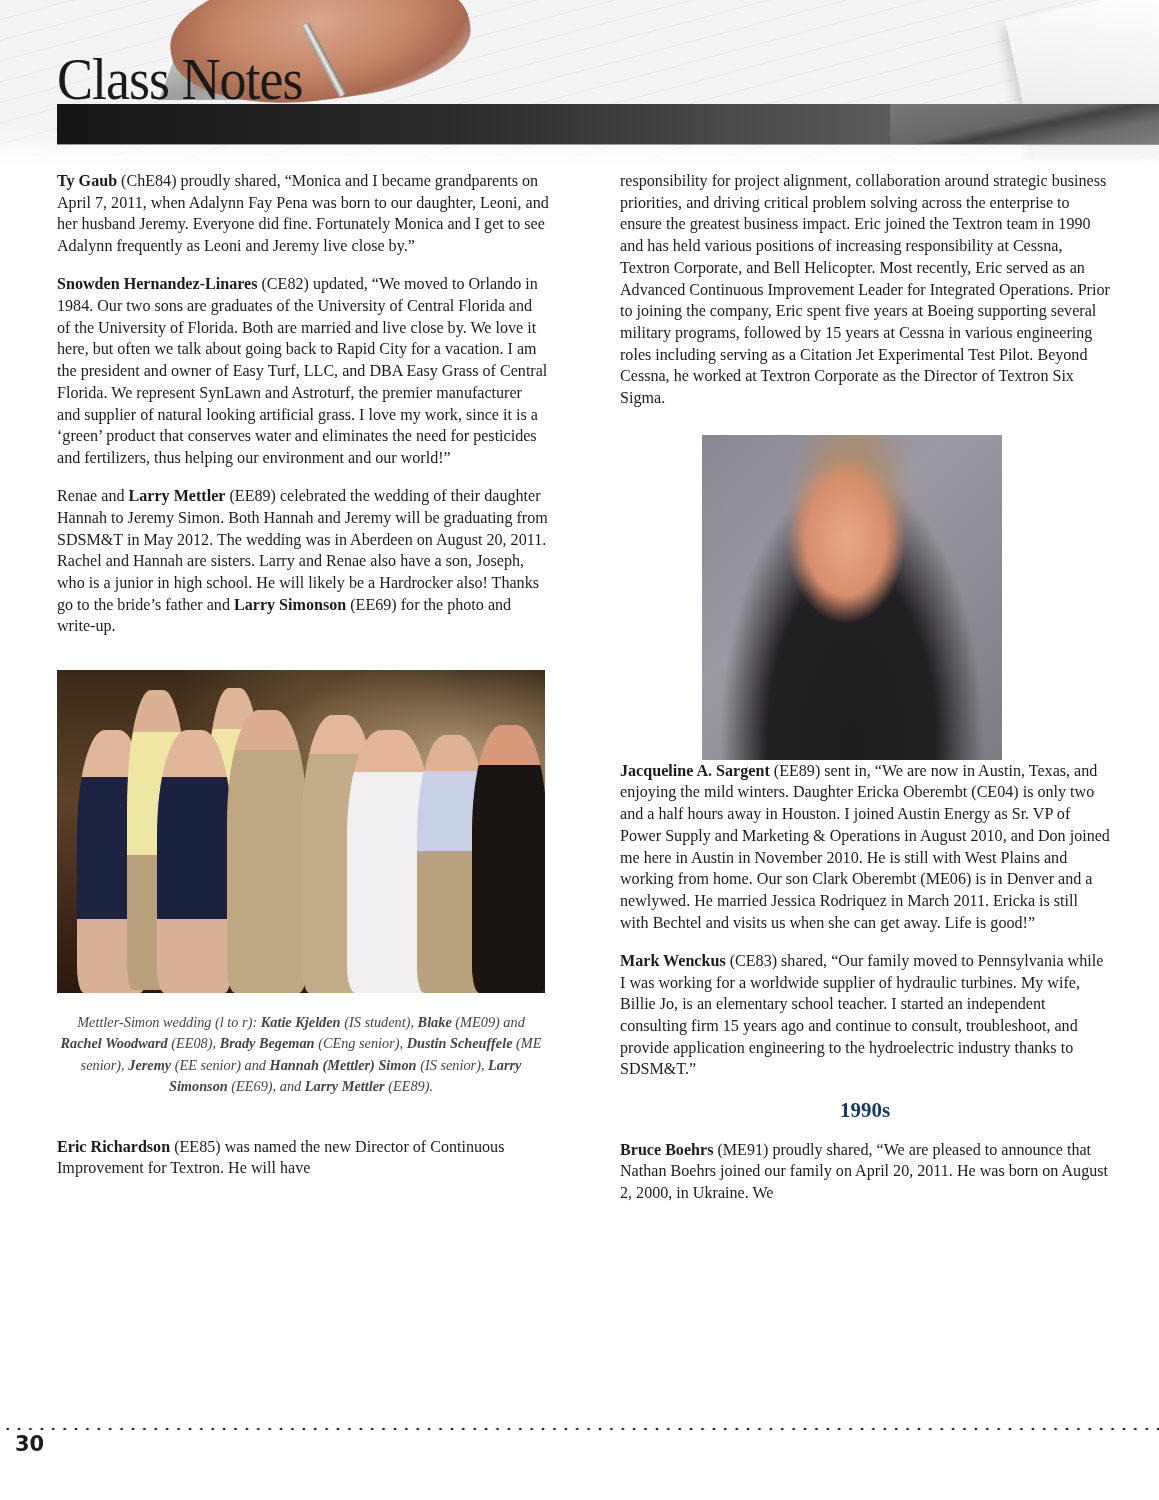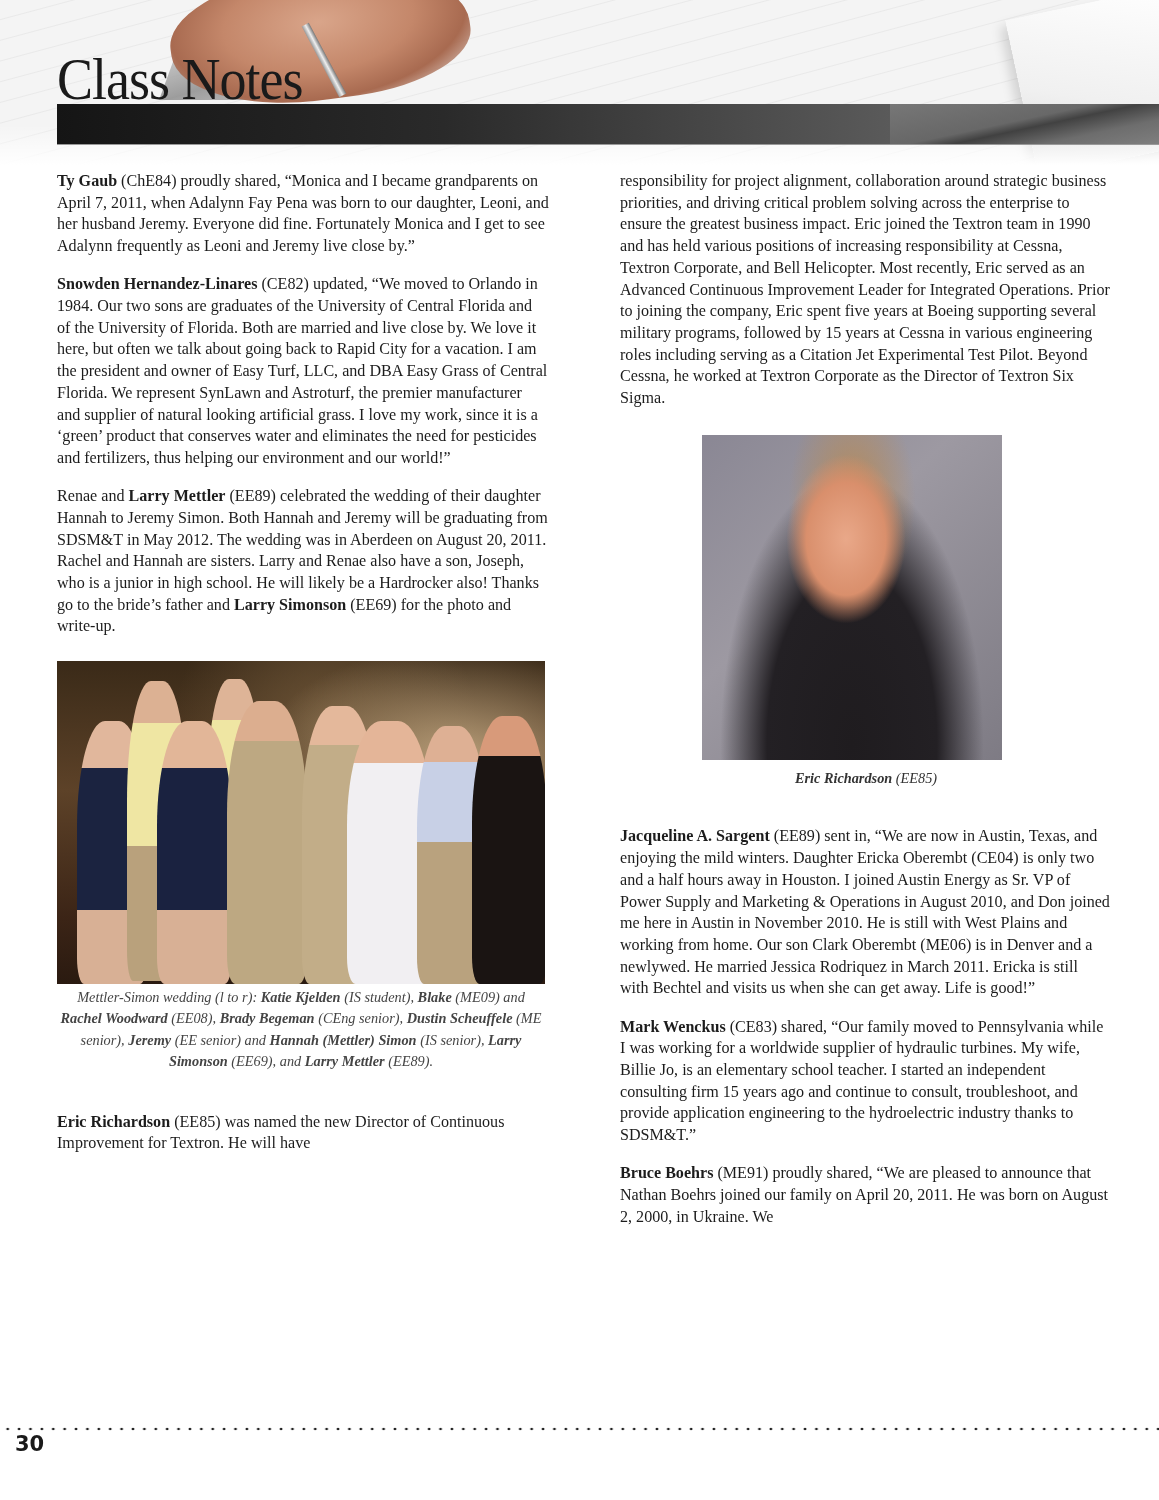--- a/index.html
+++ b/index.html
@@ -77,21 +77,21 @@
   .wedding-photo {
     width: 488px; height: 323px; margin: 0 0 0 0;
     background:
       radial-gradient(ellipse at 82% 30%, #b99f7a 0%, rgba(0,0,0,0) 35%),
       radial-gradient(ellipse at 55% 20%, #6b5336 0%, rgba(0,0,0,0) 40%),
       linear-gradient(to bottom, #3a2a18 0%, #5d4228 40%, #3b2416 80%, #2a1a10 100%);
   }
   .person { position: absolute; border-radius: 40% 40% 10% 10%; }
   .caption-wedding {
     width: 488px; text-align: center; font-style: italic; color: #444;
-    font-size: 14.3px; line-height: 21.4px; margin: 3px 0 38px 0;
+    font-size: 14.3px; line-height: 21.4px; margin: 19px 0 38px 0;
   }
   .portrait-wrap { width: 492px; margin-top: 26px; }
   .portrait {
     margin-left: 82px; width: 300px; height: 325px;
     background:
       radial-gradient(ellipse at 48% 32%, #e9a889 0%, #d98f6c 18%, rgba(0,0,0,0) 27%),
       radial-gradient(ellipse at 50% 20%, #b88a55 0%, rgba(0,0,0,0) 30%),
       radial-gradient(ellipse at 50% 95%, #1f1c1f 0%, #232024 40%, rgba(0,0,0,0) 62%),
       linear-gradient(135deg, #8a8794 0%, #9d99a2 40%, #7e7b84 100%);
   }
@@ -129,21 +129,21 @@
 <div class="banner-fold"></div>
 <h1 class="title">Class Notes</h1>
 
 <div class="col col-left">
   <p>
     <b>Ty Gaub</b><span> (ChE84) proudly shared, “Monica and I became grandparents on April 7, 2011, when Adalynn Fay Pena was born to our daughter, Leoni, and her husband Jeremy. Everyone did fine. Fortunately Monica and I get to see Adalynn frequently as Leoni and Jeremy live close by.”</span>
   </p>
   <p>
     <b>Snowden Hernandez-Linares</b><span> (CE82) updated, “We moved to Orlando in 1984. Our two sons are graduates of the University of Central Florida and of the University of Florida. Both are married and live close by. We love it here, but often we talk about going back to Rapid City for a vacation. I am the president and owner of Easy Turf, LLC, and DBA Easy Grass of Central Florida. We represent SynLawn and Astroturf, the premier manufacturer and supplier of natural looking artificial grass. I love my work, since it is a ‘green’ product that conserves water and eliminates the need for pesticides and fertilizers, thus helping our environment and our world!”</span>
   </p>
-  <p style="margin-bottom:24px">
+  <p style="margin-bottom:33px">
     <span>Renae and </span><b>Larry Mettler</b><span> (EE89) celebrated the wedding of their daughter Hannah to Jeremy Simon. Both Hannah and Jeremy will be graduating from SDSM&amp;T in May 2012. The wedding was in Aberdeen on August 20, 2011. Rachel and Hannah are sisters. Larry and Renae also have a son, Joseph, who is a junior in high school. He will likely be a Hardrocker also!  Thanks go to the bride’s father and </span><b>Larry Simonson</b><span> (EE69) for the photo and write-up.</span>
   </p>
 
   <div class="photo wedding-photo" title="Mettler-Simon wedding group photo">
 
     <div class="person" style="left:20px;top:60px;width:70px;height:263px;background:linear-gradient(#e1b79c 0 18%, #1b2340 18% 72%, #d8b095 72%);"></div>
     <div class="person" style="left:70px;top:20px;width:60px;height:300px;background:linear-gradient(#dcb193 0 14%, #efe6a3 14% 55%, #b9a17c 55%);z-index:0"></div>
     <div class="person" style="left:100px;top:60px;width:75px;height:263px;background:linear-gradient(#e2b698 0 18%, #1a2240 18% 72%, #d8b095 72%);z-index:1"></div>
     <div class="person" style="left:150px;top:18px;width:55px;height:290px;background:linear-gradient(#deb497 0 14%, #efe6a3 14% 45%, #b9a17c 45%);"></div>
     <div class="person" style="left:170px;top:40px;width:80px;height:283px;background:linear-gradient(#dcae8f 0 14%, #bda882 14%);z-index:1"></div>
@@ -159,32 +159,30 @@
   <p>
     <b>Eric Richardson</b><span> (EE85) was named the new Director of Continuous Improvement for Textron. He will have</span>
   </p>
 </div>
 
 <div class="col col-right" style="width:490px">
   <p style="margin-bottom:0">responsibility for project alignment, collaboration around strategic business priorities, and driving critical problem solving across the enterprise to ensure the greatest business impact. Eric joined the Textron team in 1990 and has held various positions of increasing responsibility at Cessna, Textron Corporate, and Bell Helicopter. Most recently, Eric served as an Advanced Continuous Improvement Leader for Integrated Operations. Prior to joining the company, Eric spent five years at Boeing supporting several military programs, followed by 15 years at Cessna in various engineering roles including serving as a Citation Jet Experimental Test Pilot. Beyond Cessna, he worked at Textron Corporate as the Director of Textron Six Sigma.</p>
 
   <div class="portrait-wrap">
     <div class="photo portrait" title="Portrait of Eric Richardson"></div>
-    <div class="caption-portrait">
-      <b>Eric Richardson</b><span> (EE85)</span>
-    </div>
   </div>
 
   <p>
     <b>Jacqueline A. Sargent</b><span> (EE89) sent in, “We are now in Austin, Texas, and enjoying the mild winters. Daughter Ericka Oberembt (CE04) is only two and a half hours away in Houston. I joined Austin Energy as Sr. VP of Power Supply and Marketing &amp; Operations in August 2010, and Don joined me here in Austin in November 2010. He is still with West Plains and working from home. Our son Clark Oberembt (ME06) is in Denver and a newlywed. He married Jessica Rodriquez in March 2011. Ericka is still with Bechtel and visits us when she can get away. Life is good!”</span>
   </p>
   <p>
     <b>Mark Wenckus</b><span> (CE83) shared, “Our family moved to Pennsylvania while I was working for a worldwide supplier of hydraulic turbines. My wife, Billie Jo, is an elementary school teacher. I started an independent consulting firm 15 years ago and continue to consult, troubleshoot, and provide application engineering to the hydroelectric industry thanks to SDSM&amp;T.”</span>
   </p>
 
+  <div class="decade" style="color: rgb(22, 58, 103);">1990s</div>
 
   <p>
     <b>Bruce Boehrs</b><span> (ME91) proudly shared, “We are pleased to announce that Nathan Boehrs joined our family on April 20, 2011. He was born on August 2, 2000, in Ukraine. We</span>
   </p>
 </div>
 
 <div class="dots"></div>
 <div class="page-number">30</div>
 
 </body></html>

